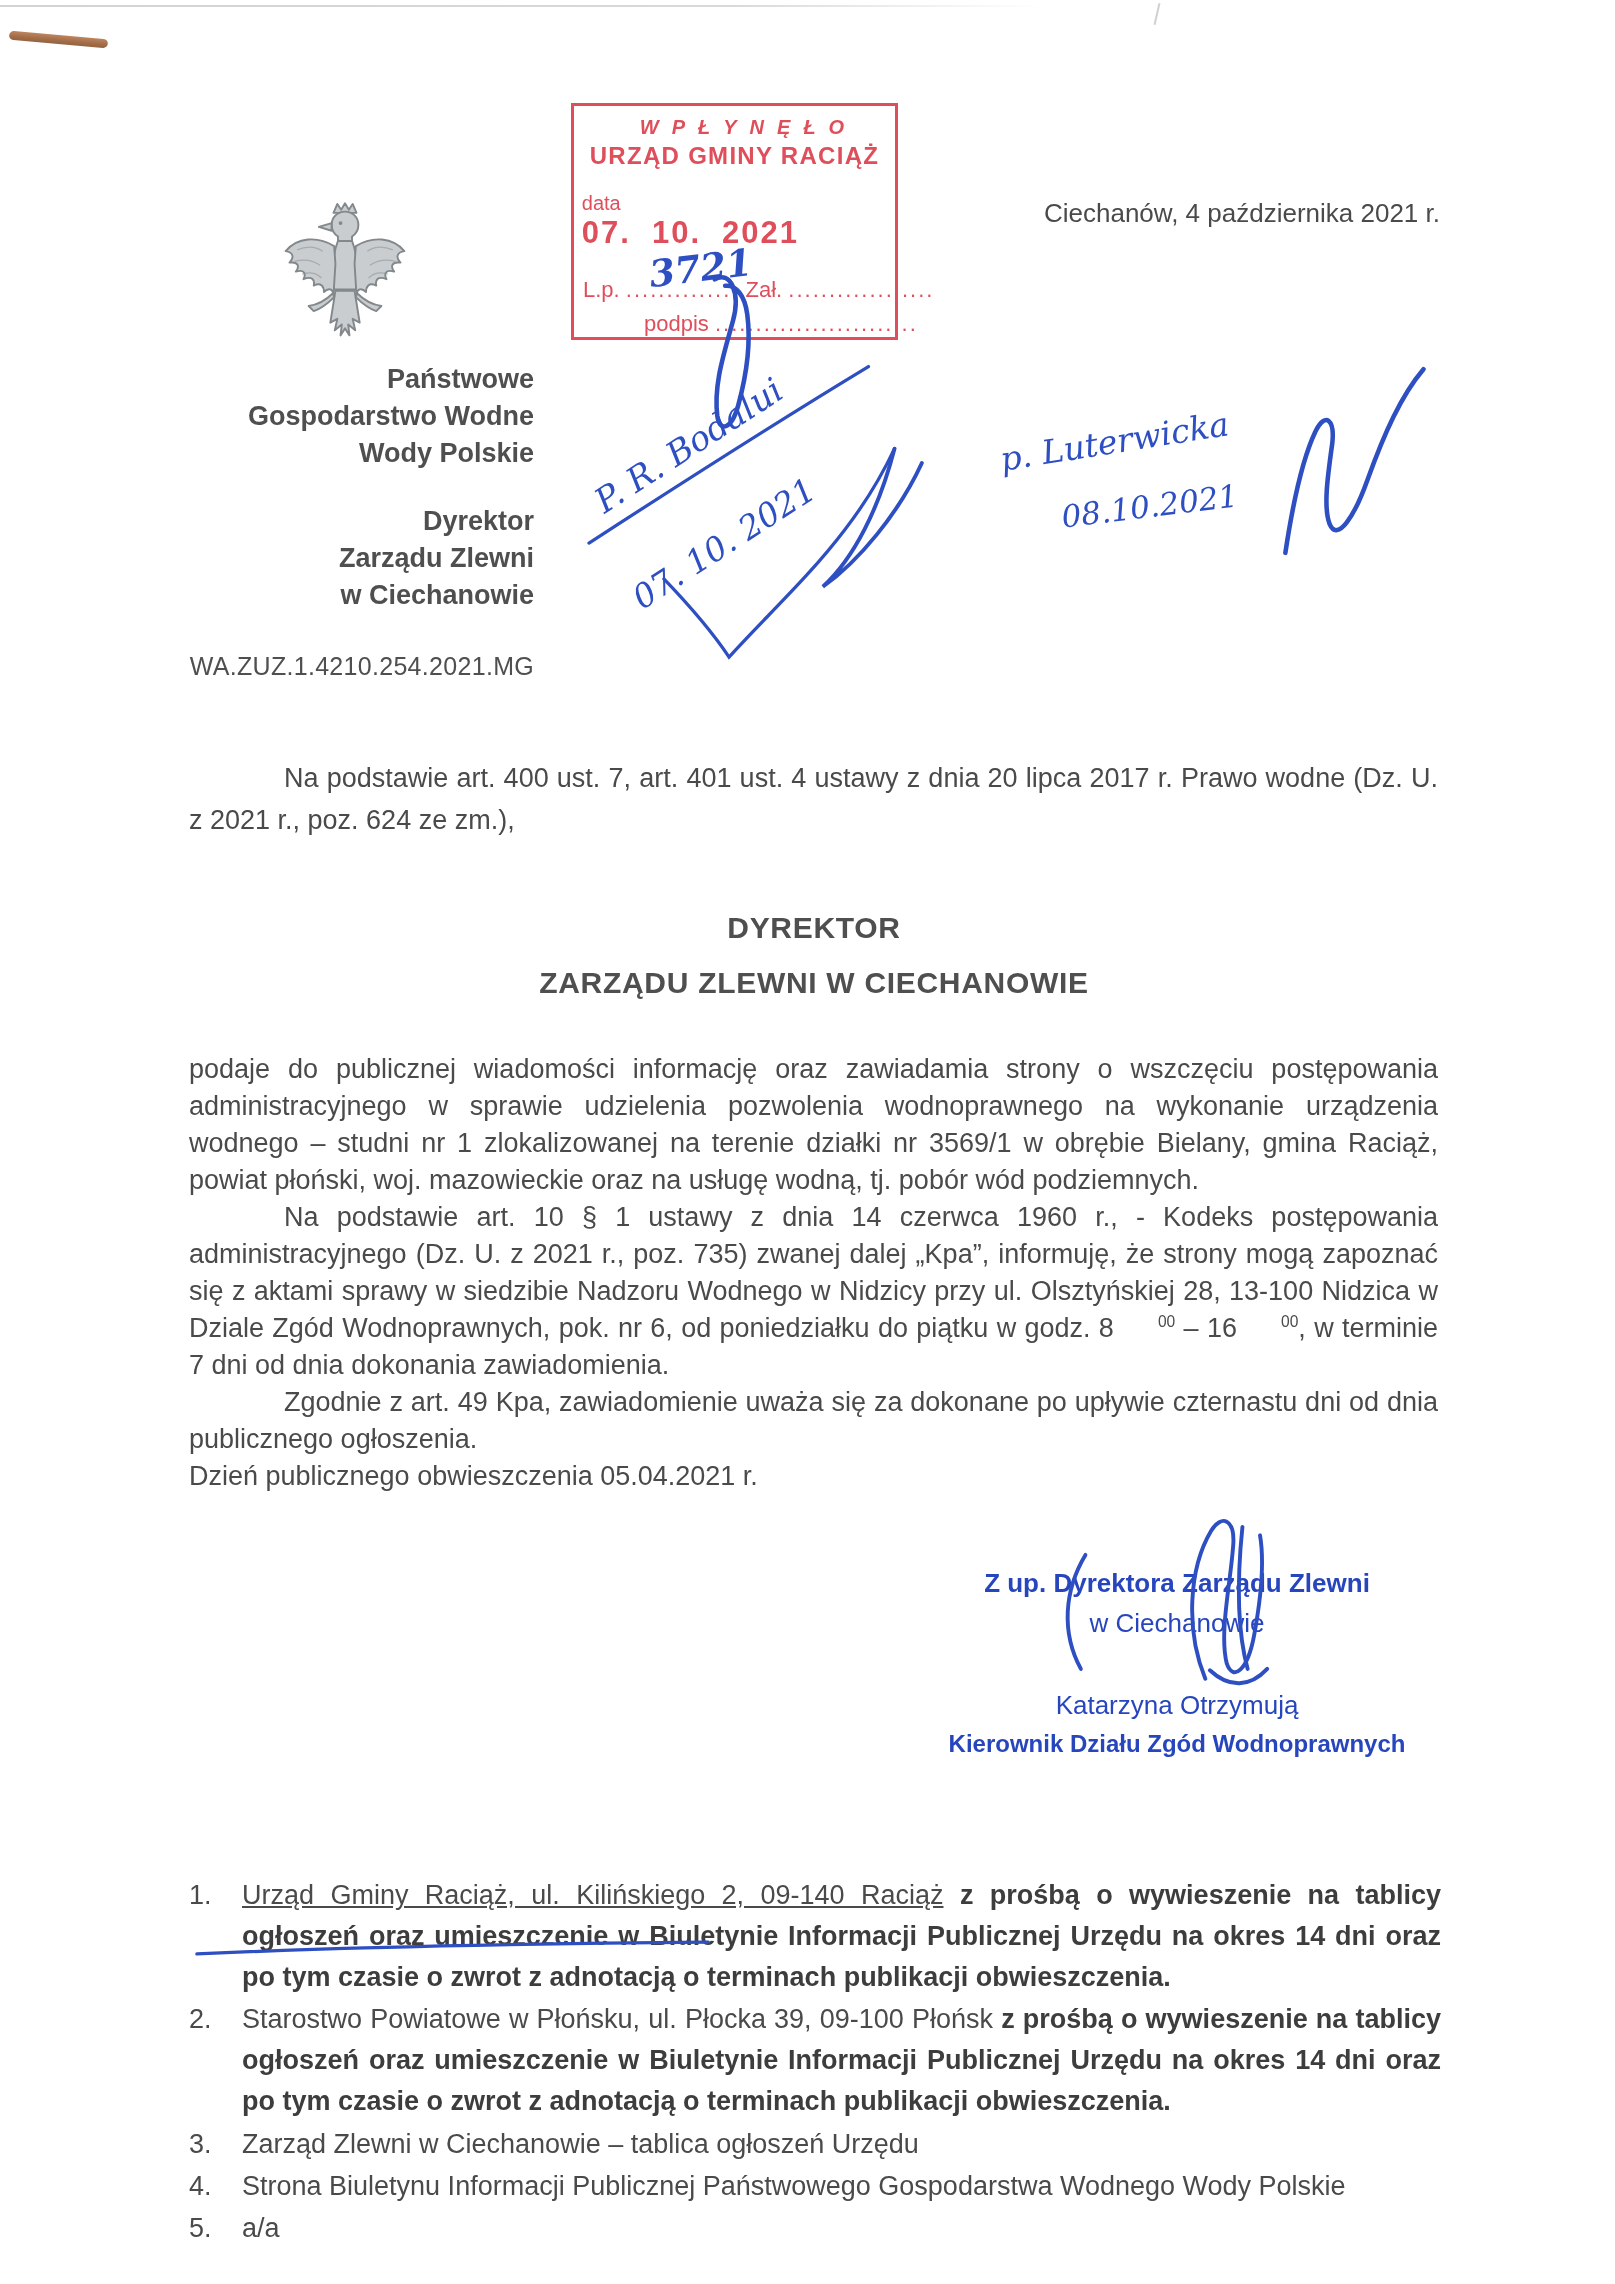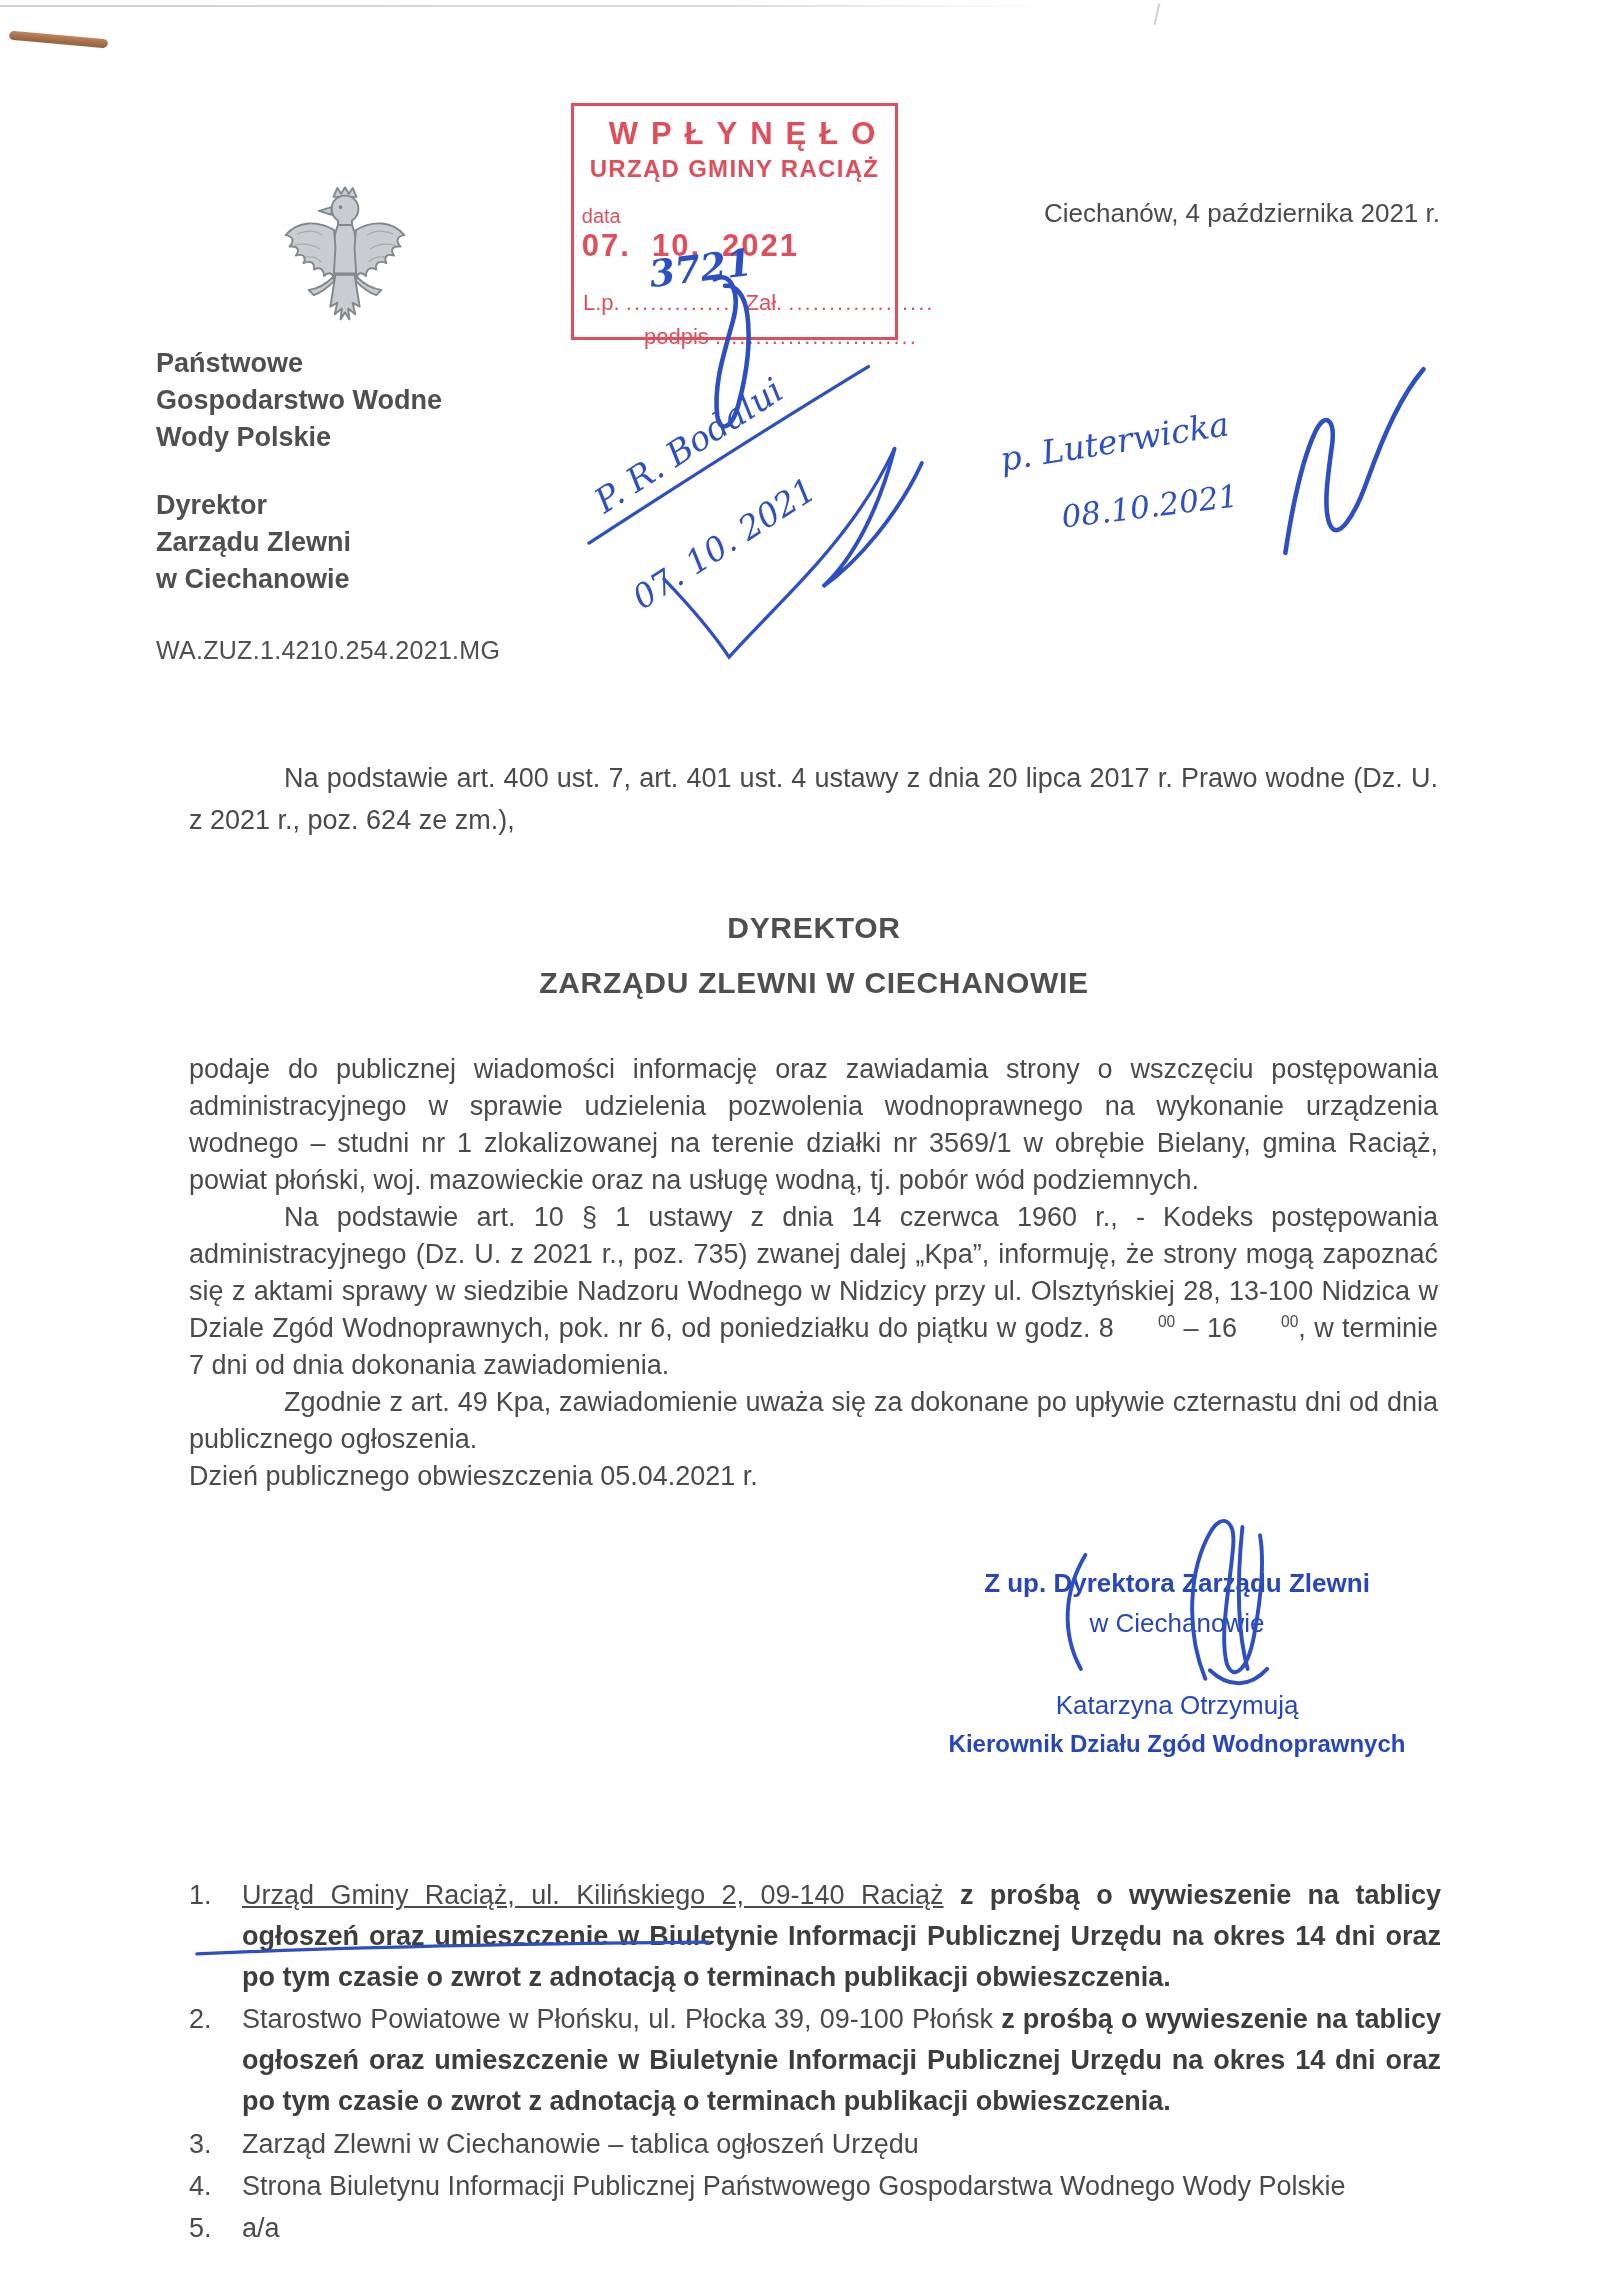--- a/index.html
+++ b/index.html
@@ -8,32 +8,32 @@
 
   
   .scan-topline{position:absolute;left:0;top:5.2px;width:1043px;height:2px;
     background:linear-gradient(90deg,#c4c4c4 0%,#cccccc 70%,rgba(204,204,204,0) 100%);opacity:.75;}
   .scan-corner-streak{position:absolute;left:9px;top:35px;width:99px;height:9px;border-radius:5.2px;
     background:linear-gradient(180deg,#b97a50 0%,#9a6038 60%,#8a5631 100%);transform:rotate(5deg);opacity:.92;}
   .scan-slash{position:absolute;left:1156px;top:2.6px;width:2px;height:22px;background:#a9a9a9;
     transform:rotate(13deg);opacity:.55;}
 
   
-  .org-block{position:absolute;left:156px;top:184px;width:378px;text-align:left;}
+  .org-block{position:absolute;left:156px;top:200px;width:378px;text-align:right;}
   .org-emblem{display:block;margin:0 auto 14.3px auto;}
   .org-name div{font-weight:bold;font-size:27px;line-height:37px;color:#4f4f4f;}
   .org-role{margin-top:31px;}
   .org-role div{font-weight:bold;font-size:27px;line-height:37px;color:#4f4f4f;}
   .case-number{margin-top:38px;font-size:25px;letter-spacing:0.3px;color:#4f4f4f;}
 
   
   .stamp{position:absolute;left:571px;top:103px;width:327px;height:237px;border:3.9px solid #df4f5b;
          color:#df4f5b;box-sizing:border-box;}
-  .stamp-line1{margin-top:10.4px;text-align:center;font-size:31px;font-weight:bold;letter-spacing:13px;
-               padding-left:28px;white-space:nowrap;}
+  .stamp-line1{margin-top:10.4px;text-align:center;font-size:20px;font-weight:bold;letter-spacing:13px;
+               padding-left:28px;white-space:nowrap;font-style:italic;}
   .stamp-line2{margin-top:2.6px;text-align:center;font-size:24px;font-weight:bold;letter-spacing:1.3px;white-space:nowrap;}
   .stamp-daterow{margin-top:22px;display:flex;align-items:baseline;padding:0 7.8px;flex-direction:column;}
   .stamp-datelabel{font-size:20px;}
   .stamp-datevalue{flex:1;text-align:center;font-size:31px;font-weight:bold;letter-spacing:2px;word-spacing:10.4px;}
   .stamp-lprow{margin-top:26px;padding:0 9px;font-size:22px;white-space:nowrap;}
   .stamp-podpisrow{margin-top:7.8px;padding-left:70px;font-size:22px;white-space:nowrap;}
   .stamp .dots{letter-spacing:2px;}
 
   
   .dateline{position:absolute;left:945px;top:198px;width:495px;text-align:right;font-size:26px;color:#4a4a4a;}

